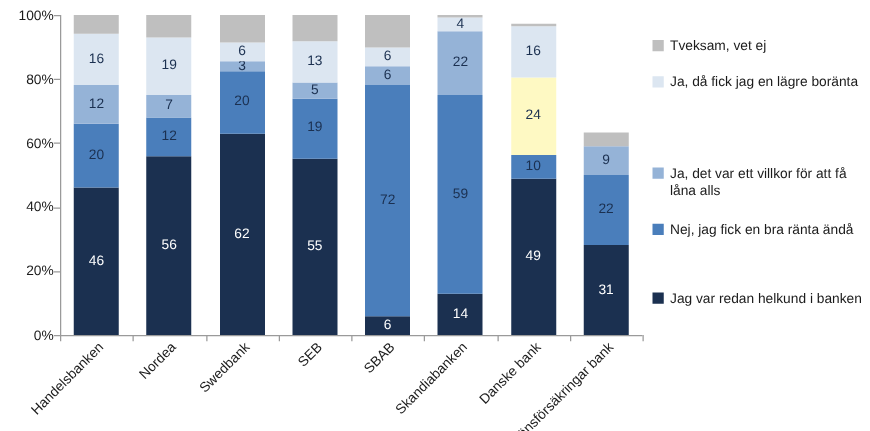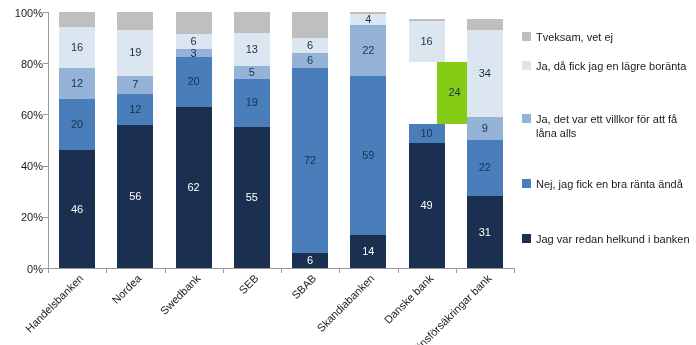--- a/index.html
+++ b/index.html
@@ -312,42 +312,39 @@
           </div>
         </div>
         <div class="bar-group" style="left: 360.567px; width: 36.115px;">
           <div class="bar-stack">
             <div class="seg" title="Jag var redan helkund i banken: 49" style="height: 125.44px; background: rgb(27, 48, 80);">
               <span class="seg-label light">49</span>
             </div>
             <div class="seg" title="Nej, jag fick en bra ränta ändå: 10" style="height: 19px; background: rgb(74, 126, 187);">
               <span class="seg-label dark">10</span>
             </div>
-            <div class="seg" title="Ja, det var ett villkor för att få låna alls: 24" style="height: 61.44px; background: #84cc16; margin-left: 28px;">
+            <div class="seg" title="Ja, det var ett villkor för att få låna alls: 24" style="height: 61.44px; background: #fef9c3;">
               <span class="seg-label dark">24</span>
             </div>
             <div class="seg" title="Ja, då fick jag en lägre boränta: 16" style="height: 40.96px; background: rgb(220, 230, 241);">
               <span class="seg-label dark">16</span>
             </div>
             <div class="seg" title="Tveksam, vet ej: 1" style="height: 2.56px; background: rgb(191, 191, 191);"></div>
           </div>
         </div>
         <div class="bar-group" style="left: 418.817px; width: 36.115px;">
           <div class="bar-stack">
             <div class="seg" title="Jag var redan helkund i banken: 31" style="height: 72px; background: rgb(27, 48, 80);">
               <span class="seg-label light">31</span>
             </div>
             <div class="seg" title="Nej, jag fick en bra ränta ändå: 22" style="height: 56.32px; background: rgb(74, 126, 187);">
               <span class="seg-label dark">22</span>
             </div>
             <div class="seg" title="Ja, det var ett villkor för att få låna alls: 9" style="height: 23.04px; background: rgb(149, 179, 215);">
               <span class="seg-label dark">9</span>
-            </div>
-            <div class="seg" title="Ja, då fick jag en lägre boränta: 34" style="height: 87.04px; background: rgb(220, 230, 241);">
-              <span class="seg-label dark">34</span>
             </div>
             <div class="seg" title="Tveksam, vet ej: 4" style="height: 10.24px; background: rgb(191, 191, 191);"></div>
           </div>
         </div>
       </div>
   </div>
 
   <div class="xlabels-layer" id="xlabels">
       <div class="xlabel" style="left: -170.875px; width: 200px;">Handelsbanken</div>
       <div class="xlabel" style="left: -112.625px; width: 200px;">Nordea</div>
@@ -361,21 +358,21 @@
 
   <div class="legend" id="legend">
       <div class="legend-item" style="top: 16px;">
         <span class="legend-swatch" style="background: rgb(191, 191, 191);"></span>
         <span class="legend-text">Tveksam, vet ej</span>
       </div>
       <div class="legend-item" style="top: 45px;">
         <span class="legend-swatch" style="background: rgb(220, 230, 241);"></span>
         <span class="legend-text">Ja, då fick jag en lägre boränta</span>
       </div>
-      <div class="legend-item" style="top: 98px;">
+      <div class="legend-item" style="top: 118px;">
         <span class="legend-swatch" style="background: rgb(149, 179, 215);"></span>
         <span class="legend-text">Ja, det var ett villkor för att få låna alls</span>
       </div>
       <div class="legend-item" style="top: 163px;">
         <span class="legend-swatch" style="background: rgb(74, 126, 187);"></span>
         <span class="legend-text">Nej, jag fick en bra ränta ändå</span>
       </div>
       <div class="legend-item" style="top: 218px;">
         <span class="legend-swatch" style="background: rgb(27, 48, 80);"></span>
         <span class="legend-text">Jag var redan helkund i banken</span>

